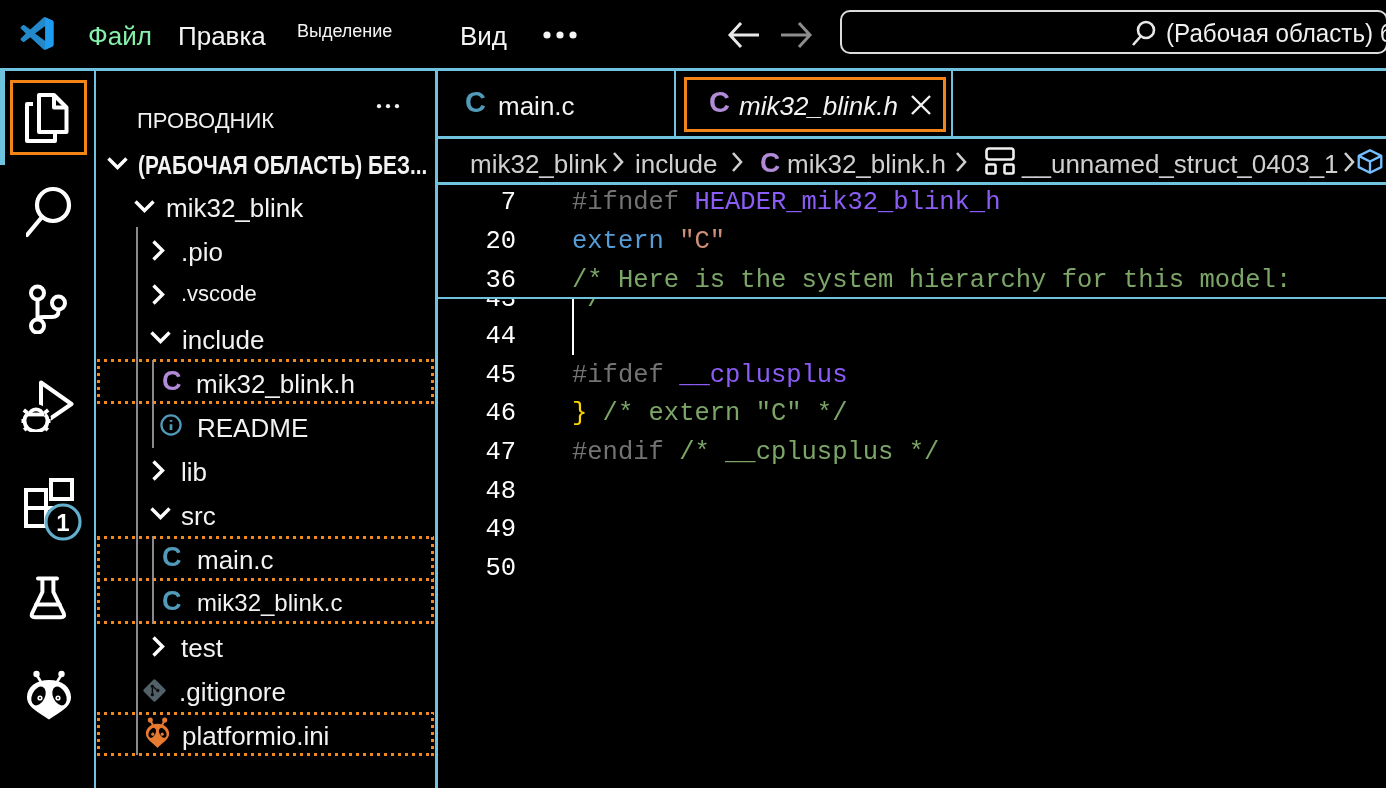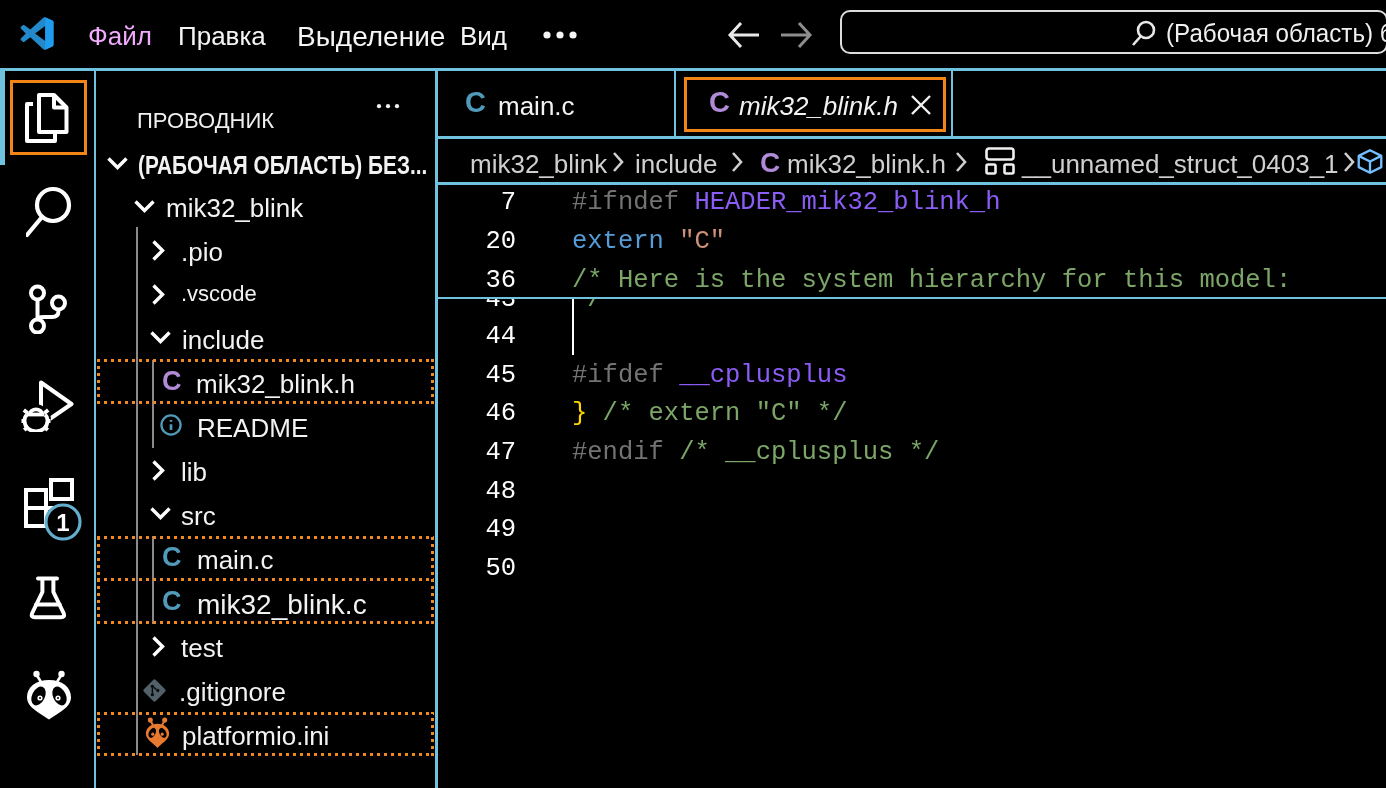--- a/index.html
+++ b/index.html
@@ -11,23 +11,23 @@
 svg { display:block; }
 </style></head>
 <body>
 
 <div class="abs" style="left:19px;top:17px;">
 <svg width="36" height="33" viewBox="0 0 100 100">
 <path fill="#2489CA" d="M96.5,10.7 L75,0.8 c-1.7,-0.8 -3.7,-0.4 -5,0.9 L29.7,38.2 L12.1,24.8 c-1.6,-1.2 -3.9,-1.1 -5.4,0.3 L1,30.3 c-1.3,1.3 -1.3,3.4 0,4.7 L16.2,50 L1,64.9 c-1.3,1.3 -1.3,3.4 0,4.7 l5.7,5.2 c1.5,1.4 3.8,1.5 5.4,0.3 l17.6,-13.4 L70,98.3 c1.3,1.3 3.3,1.7 5,0.9 l21.5,-9.9 c2.1,-1 3.5,-3.1 3.5,-5.4 V16.1 c0,-2.3 -1.4,-4.4 -3.5,-5.4 z M75,72.6 L44.2,50 L75,27.4 V72.6 z"></path>
 <path fill="#1F9CF0" d="M75,0.5 L96.5,10.7 c2.1,1 3.5,3.1 3.5,5.4 V83.9 c0,2.3 -1.4,4.4 -3.5,5.4 L75,99.2 Z"></path>
 </svg>
   </div>
-<div class="abs" style="left:88px;top:21px;font-size:26px;color:#f0abfc;">Файл</div>
+<div class="abs" style="left:88px;top:21px;font-size:26px;color:#86efac;">Файл</div>
 <div class="abs" style="left:178px;top:21px;font-size:26px;color:#f5f5f5;">Правка</div>
-<div class="abs" style="left:297px;top:21px;font-size:28px;color:#f5f5f5;">Выделение</div>
+<div class="abs" style="left:297px;top:21px;font-size:18px;color:#f5f5f5;">Выделение</div>
 <div class="abs" style="left:460px;top:21px;font-size:26px;color:#f5f5f5;">Вид</div>
 <svg class="abs" style="left:543px;top:31px;" width="36" height="8">
     <circle cx="4" cy="4" r="3.6" fill="#f5f5f5"></circle>
     <circle cx="17" cy="4" r="3.6" fill="#f5f5f5"></circle>
     <circle cx="30" cy="4" r="3.6" fill="#f5f5f5"></circle>
   </svg>
 <svg class="abs" style="left:727px;top:19px;" width="34" height="32" viewBox="0 0 34 32" fill="none" stroke="#e8e8e8" stroke-width="3">
     <path d="M32,16 H3 M14,4 L3,16 L14,28"></path>
   </svg>
 <svg class="abs" style="left:779px;top:19px;" width="34" height="32" viewBox="0 0 34 32" fill="none" stroke="#8d8d8d" stroke-width="3">
@@ -157,21 +157,21 @@
     <path d="M1.5,1.5 L10.5,10.5 L1.5,19.5"></path>
   </svg>
 <div class="abs" style="left:181px;top:457px;font-size:26px;">lib</div>
 <svg class="abs" style="left:150px;top:507px;" width="21" height="13" viewBox="0 0 21 13" fill="none" stroke="#fff" stroke-width="3.4">
     <path d="M1.5,1.5 L10.5,10.5 L19.5,1.5"></path>
   </svg>
 <div class="abs" style="left:181px;top:501px;font-size:26px;">src</div>
 <div class="abs" style="left:162px;top:544px;font-weight:bold;font-size:27px;line-height:27px;color:#519ABA;">C</div>
 <div class="abs" style="left:197px;top:545px;font-size:26px;">main.c</div>
 <div class="abs" style="left:162px;top:588px;font-weight:bold;font-size:27px;line-height:27px;color:#519ABA;">C</div>
-<div class="abs" style="left:197px;top:589px;font-size:28px;">mik32_blink.c</div>
+<div class="abs" style="left:197px;top:589px;font-size:24px;">mik32_blink.c</div>
 <svg class="abs" style="left:152px;top:636px;" width="13" height="21" viewBox="0 0 13 21" fill="none" stroke="#fff" stroke-width="3.4">
     <path d="M1.5,1.5 L10.5,10.5 L1.5,19.5"></path>
   </svg>
 <div class="abs" style="left:181px;top:633px;font-size:26px;">test</div>
 <svg class="abs" style="left:142px;top:678px;" width="25" height="25" viewBox="0 0 26 26">
  <rect x="4.2" y="4.2" width="17.6" height="17.6" rx="2" fill="#526069" transform="rotate(45 13 13)"></rect>
  <circle cx="10.8" cy="8.6" r="1.7" fill="#0a0a0a"></circle>
     <circle cx="16.4" cy="13" r="1.7" fill="#0a0a0a"></circle>
     <circle cx="10.8" cy="17.4" r="1.7" fill="#0a0a0a"></circle>
  <path d="M10.8,10 V16 M12.2,9.8 L15,12" stroke="#0a0a0a" stroke-width="1.5" fill="none"></path>

